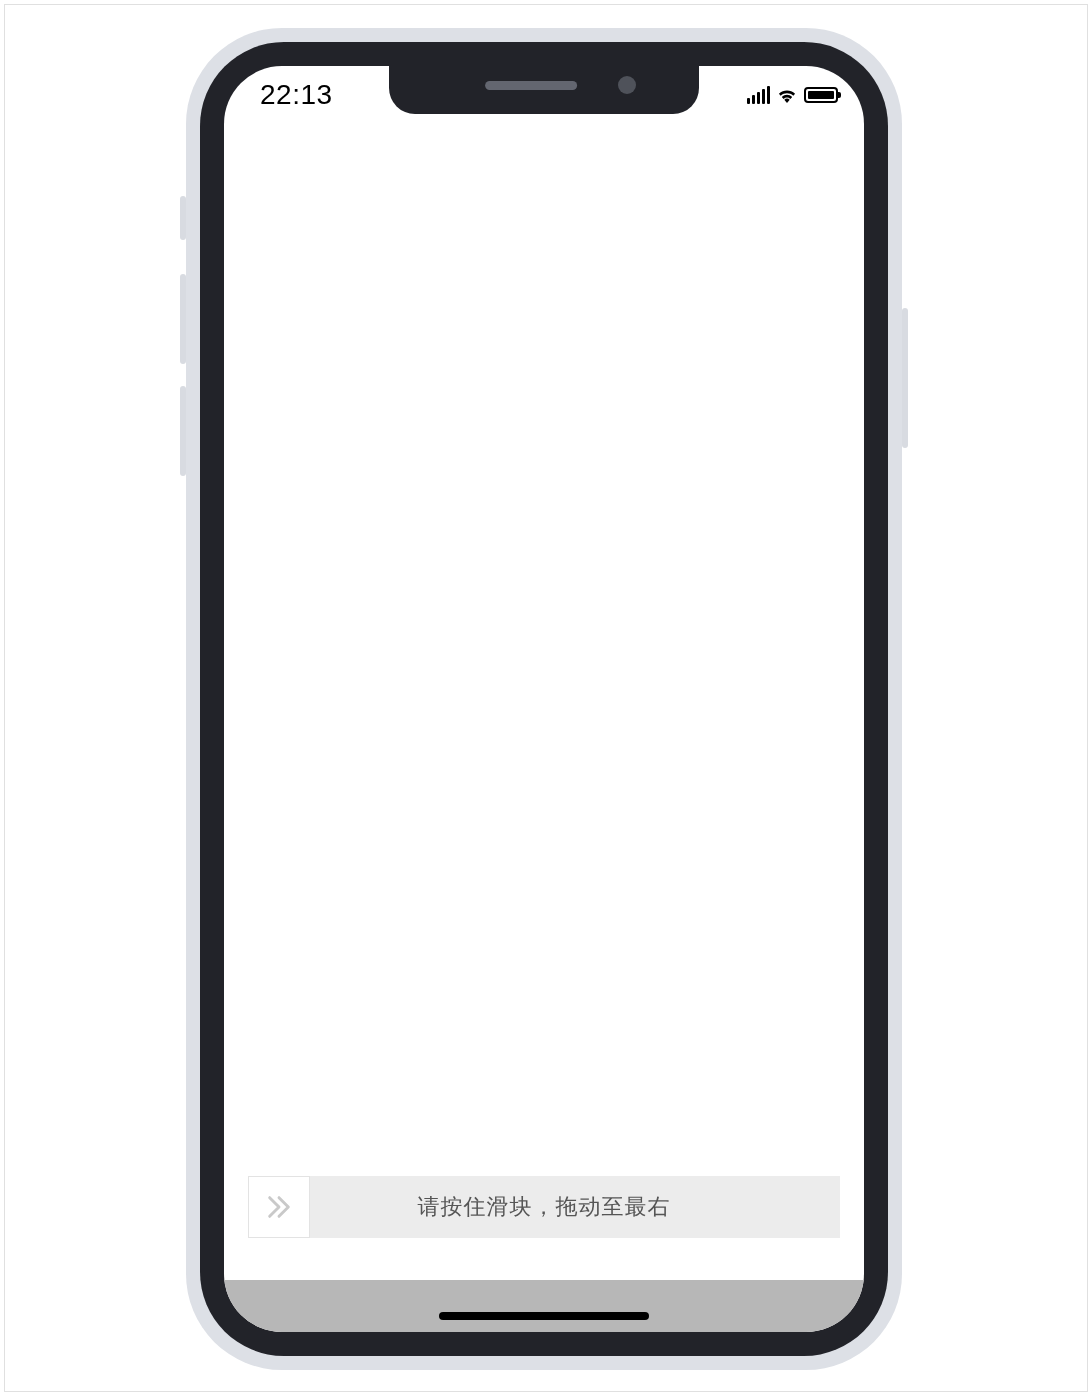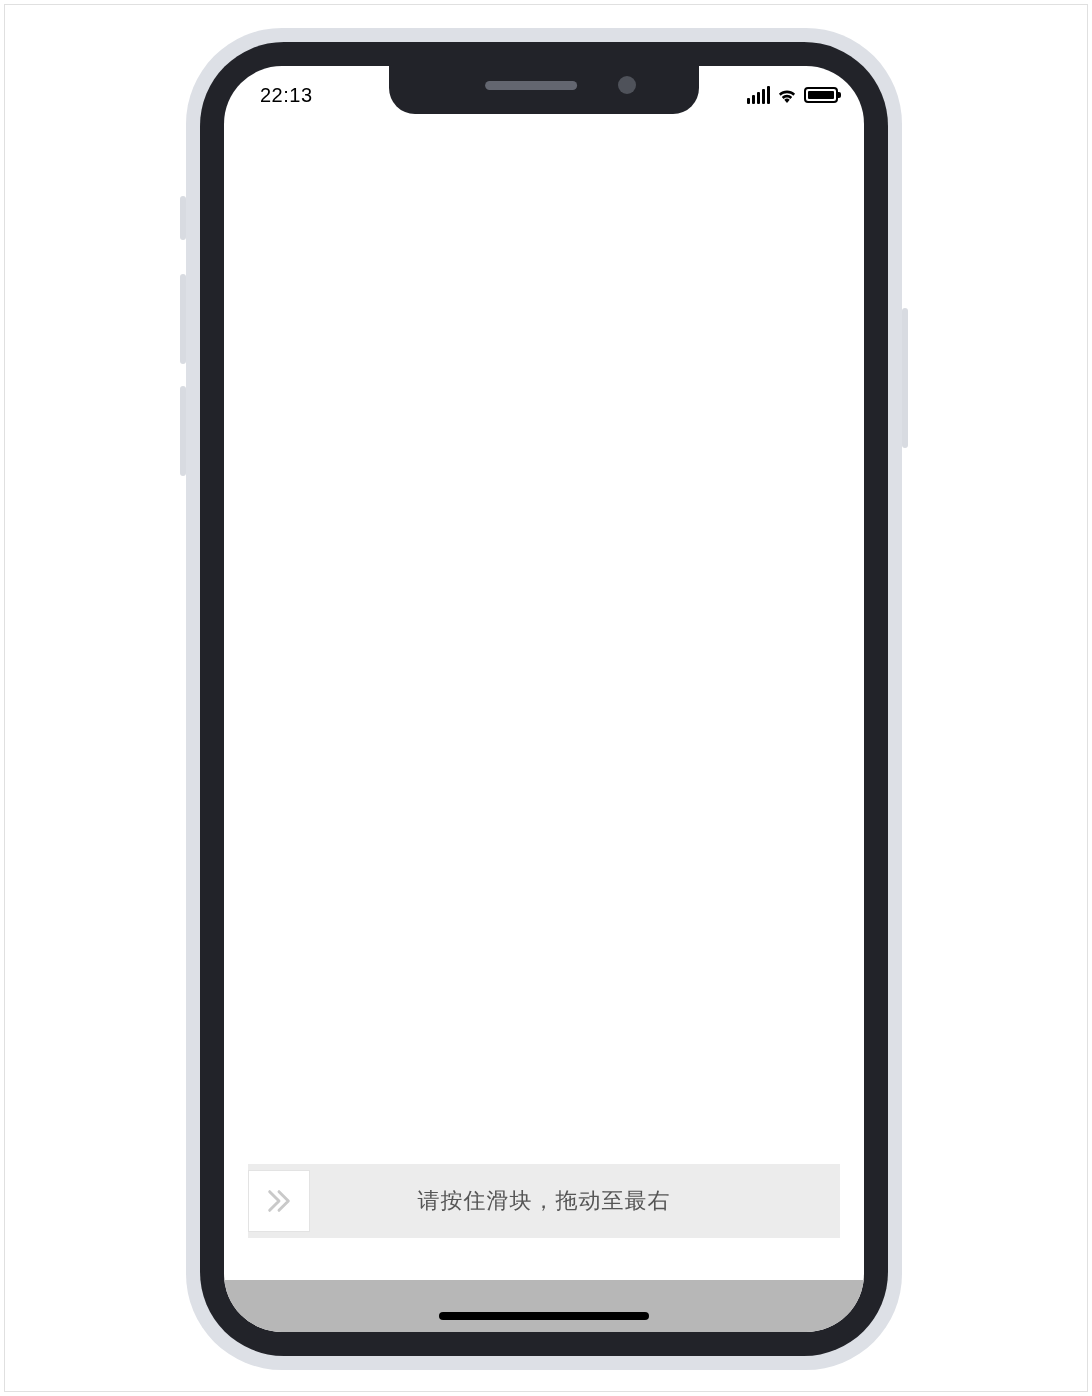--- a/index.html
+++ b/index.html
@@ -107,21 +107,21 @@
       left: 0;
       right: 0;
       height: 48px;
       display: flex;
       justify-content: space-between;
       align-items: center;
       padding: 10px 26px 0 36px;
       color: #000;
     }
     .status-time {
-      font-size: 20px;
+      font-size: 28px;
       font-weight: 400;
       letter-spacing: 0.5px;
     }
     .status-right {
       display: flex;
       align-items: center;
       gap: 6px;
     }
     .signal-icon, .wifi-icon, .battery-icon {
       display: inline-flex;
@@ -186,21 +186,21 @@
       background: #000000;
       border-radius: 4px;
     }
 
     
     .slider-container {
       position: absolute;
       left: 24px;
       right: 24px;
       bottom: 94px;
-      height: 74px;
+      height: 62px;
       background: #ececec;
       display: flex;
       align-items: center;
     }
     .slider-handle {
       width: 62px;
       height: 62px;
       background: #ffffff;
       border: 1px solid #e3e3e3;
       display: flex;

